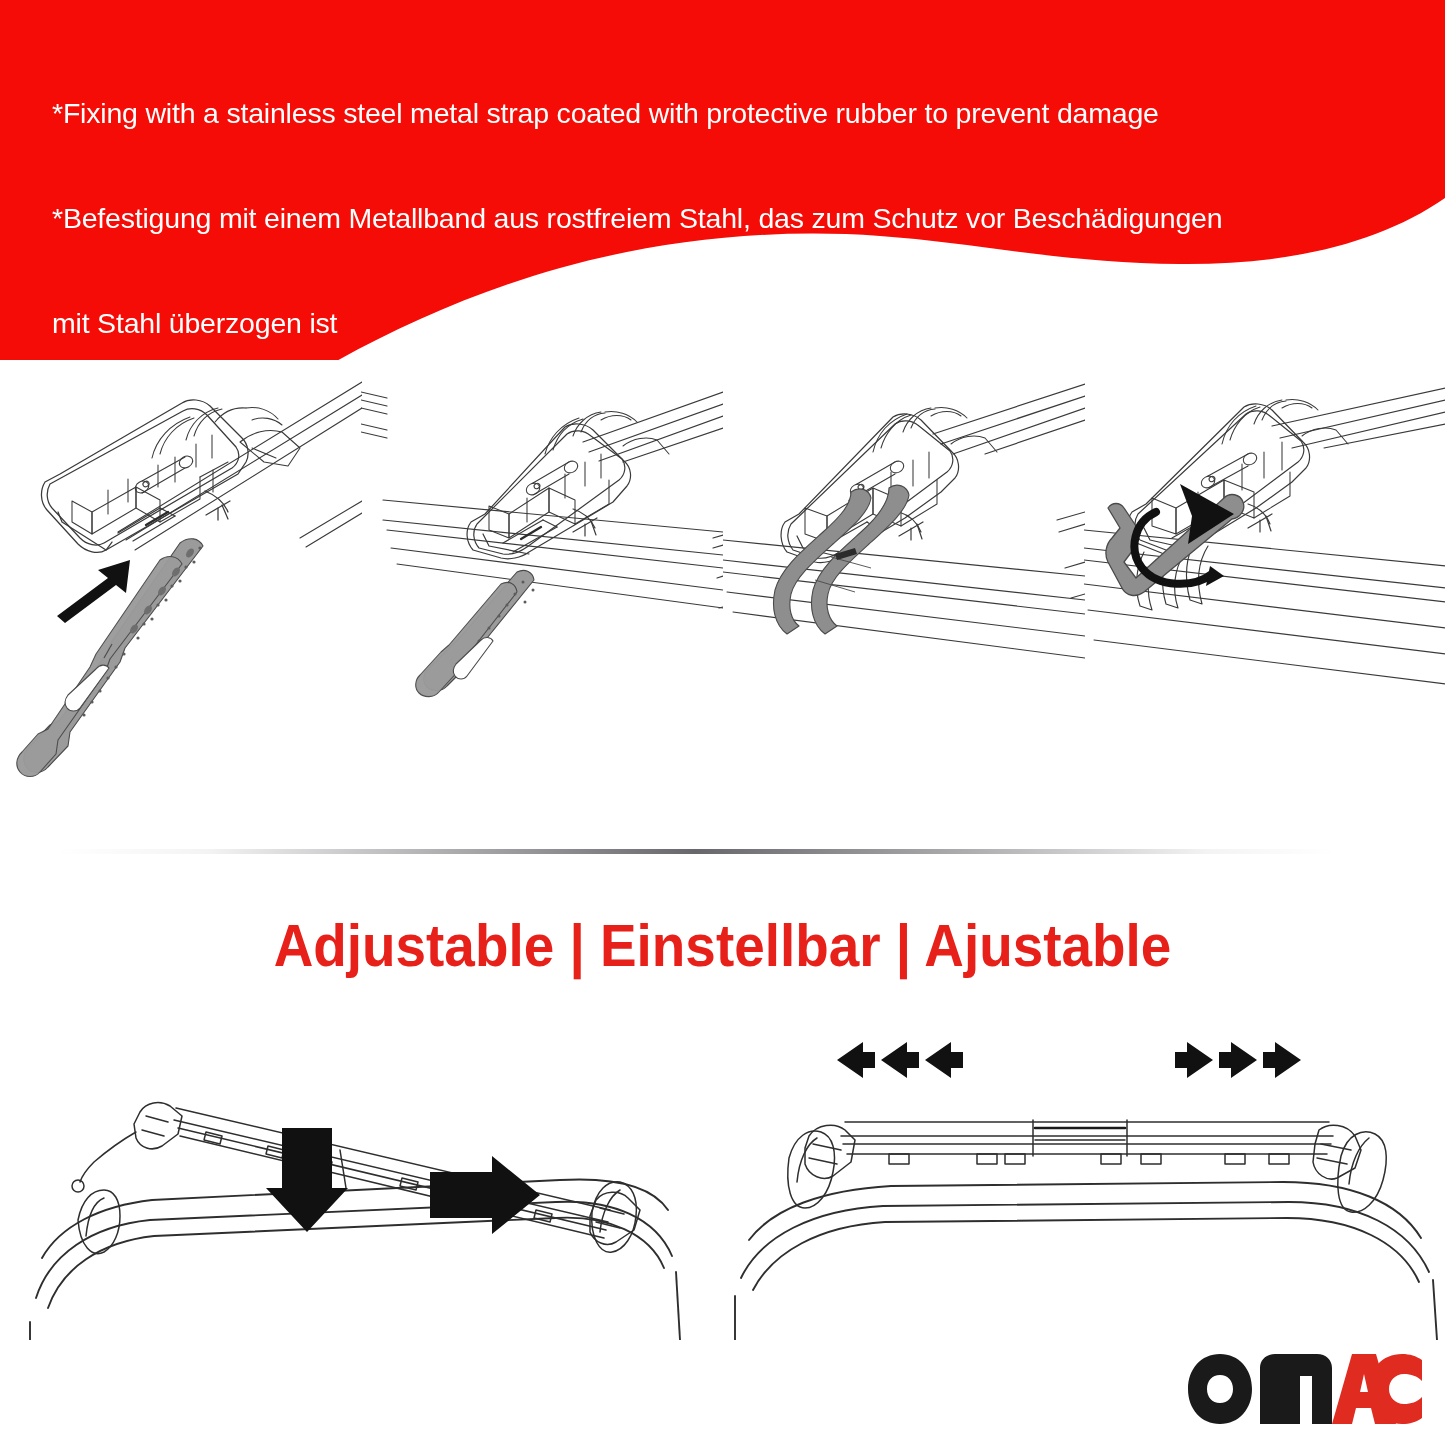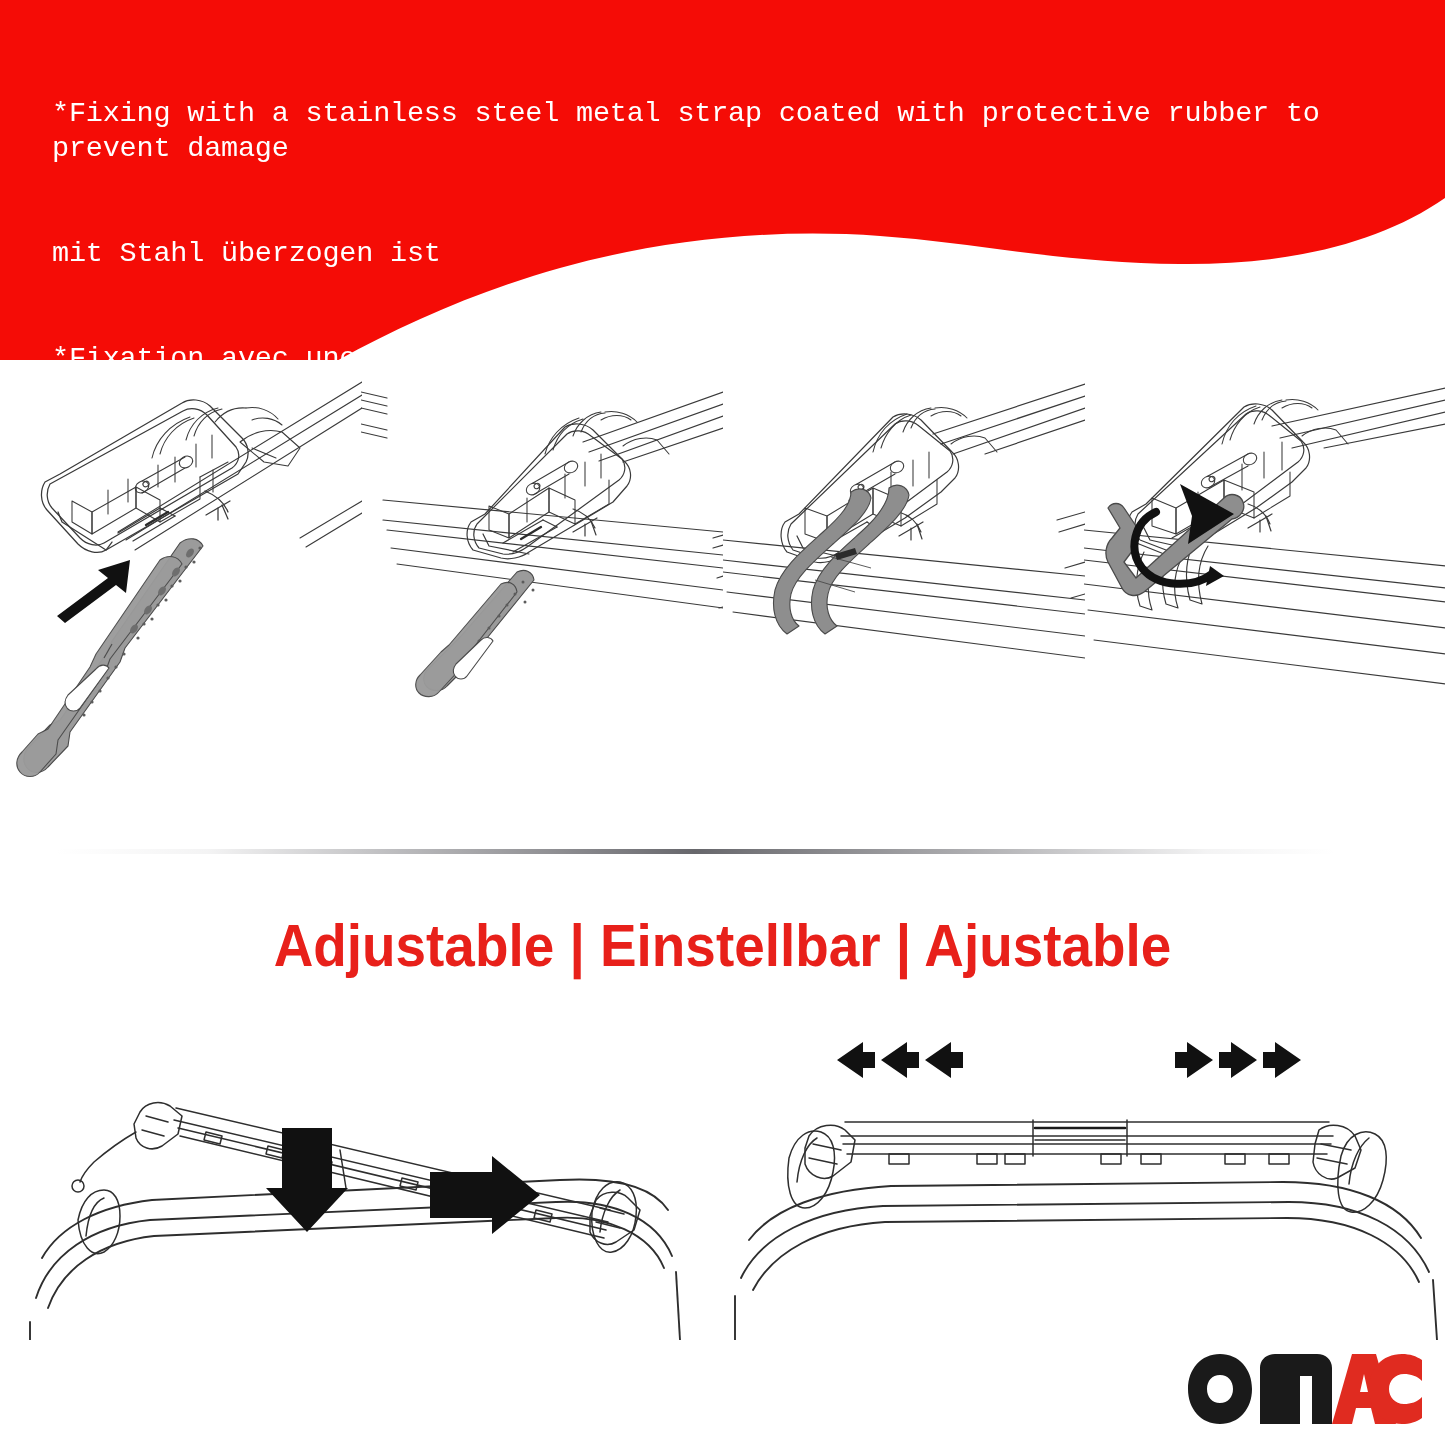--- a/index.html
+++ b/index.html
@@ -35,21 +35,21 @@
     left: 0;
     top: 0;
     display: block;
   }
   .banner-text {
     position: absolute;
     left: 52px;
     top: 26px;
     width: 1380px;
     color: #ffffff;
-    font-family: Liberation Mono, monospace;
+    font-family: Liberation Sans, sans-serif;
     font-size: 28.5px;
     line-height: 35px;
     font-weight: 400;
     letter-spacing: -0.2px;
     white-space: pre-wrap;
   }
   .banner-line { display: block; }
 
   
   .panels {
@@ -137,20 +137,21 @@
       <path d="M0,0 L1445,0 L1445,198
                C1380,243 1290,265 1180,264
                C1060,263 980,243 880,236
                C770,228 660,240 560,268
                C450,299 350,349 272,400
                C200,448 150,500 120,545
                L0,545 Z" fill="#F50C06"></path>
     </svg>
     <div class="banner-text">
       <span class="banner-line">*Fixing with a stainless steel metal strap coated with protective rubber to prevent damage</span>
+      <span class="banner-line">*Befestigung mit einem Metallband aus rostfreiem Stahl, das zum Schutz vor Beschädigungen</span>
       <span class="banner-line">mit Stahl überzogen ist</span>
       <span class="banner-line">*Fixation avec une sangle en métal inoxydable recouverte de caoutchouc de protection</span>
       <span class="banner-line">pour éviter les dommages.</span>
     </div>
   </div>
 
   <div class="panels">
 
     <div class="panel">
       <svg width="362" height="450" viewBox="0 0 362 450" xmlns="http://www.w3.org/2000/svg">

